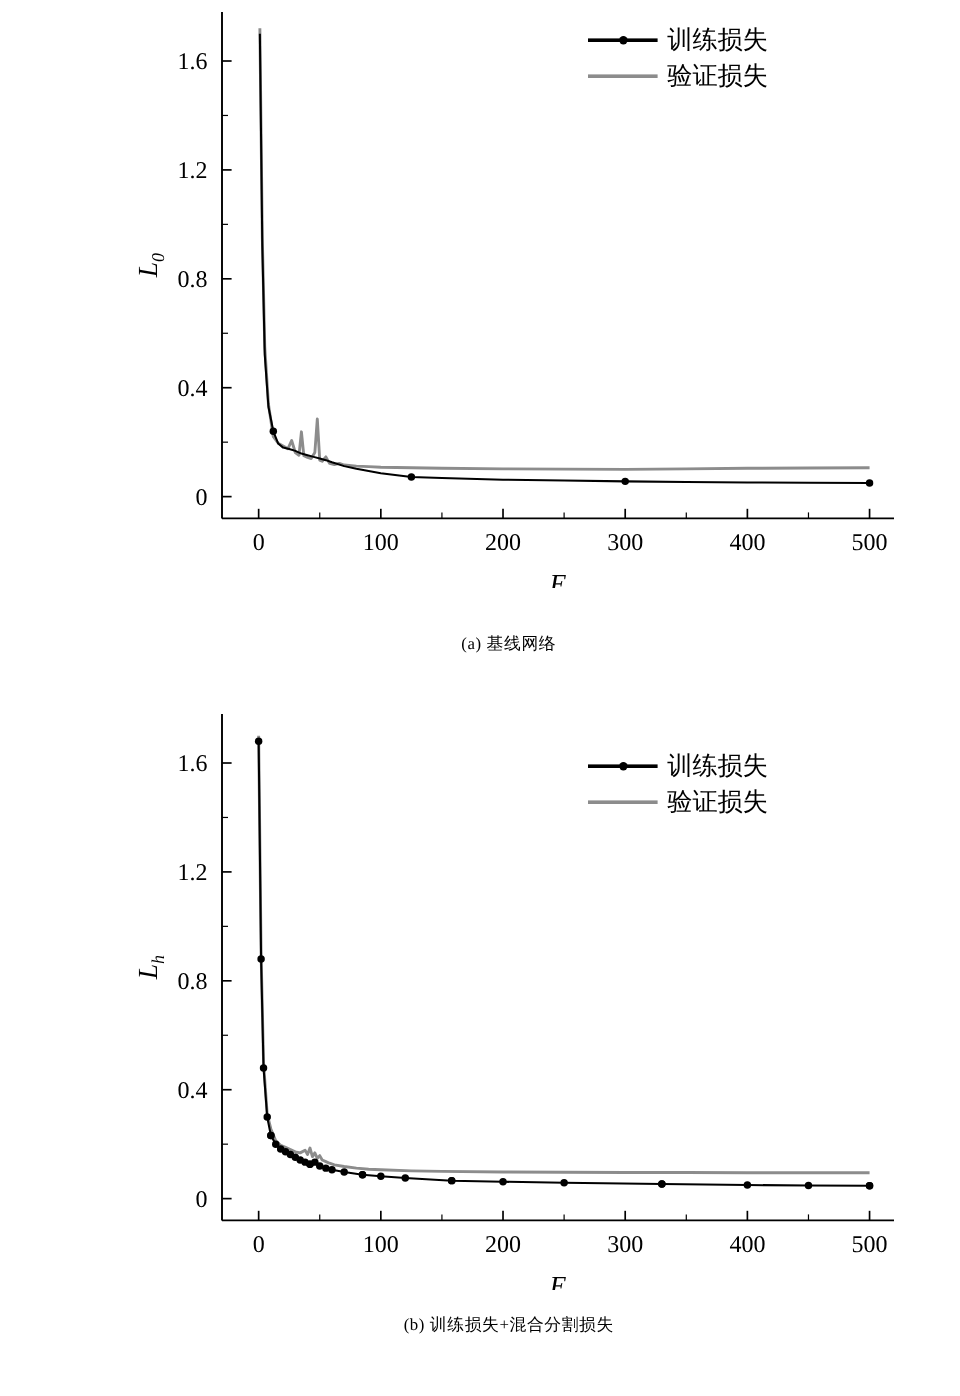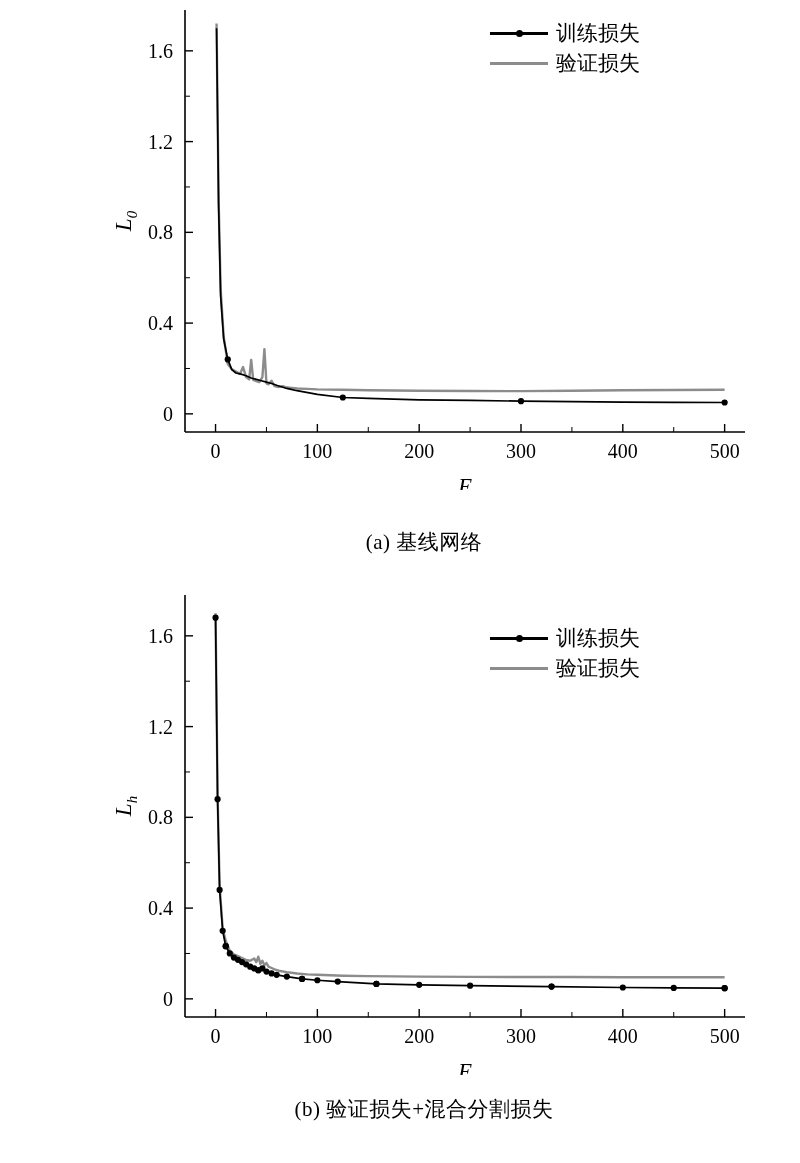--- a/index.html
+++ b/index.html
@@ -30,21 +30,21 @@
   }
   #fig-b .plot-wrap { height: 500px; }
 
   .svg-holder {
     position: absolute;
     left: 0;
     top: 0;
   }
   .caption {
     text-align: center;
-    font-size: 21px;
+    font-size: 14px;
     letter-spacing: 0.5px;
     padding-left: 48px;
   }
   #fig-a .caption { margin-top: 38px; }
   #fig-b .caption { margin-top: 20px; }
 
   .axis-label {
     font-style: italic;
     font-family: "Liberation Serif", serif;
   }
@@ -256,14 +256,14 @@
         <span class="legend-text">训练损失</span>
       </div>
       <div class="legend-row">
         <span class="legend-sample">
           <span class="line" style="background:#8c8c8c; height:3px;"></span>
         </span>
         <span class="legend-text">验证损失</span>
       </div>
     </div>
   </div>
-  <div class="caption">(b) 验证损失+混合分割损失</div>
+  <div class="caption">(b) 训练损失+混合分割损失</div>
 </div>
 
 </body></html>

